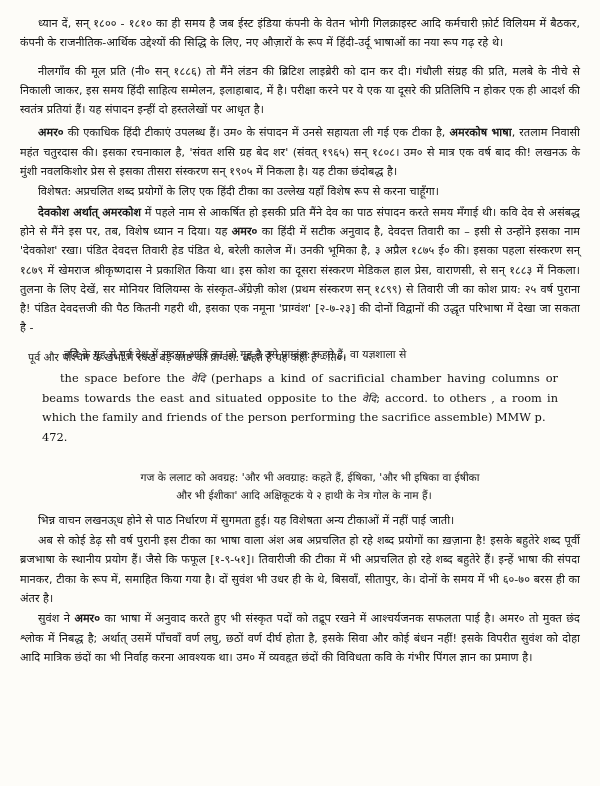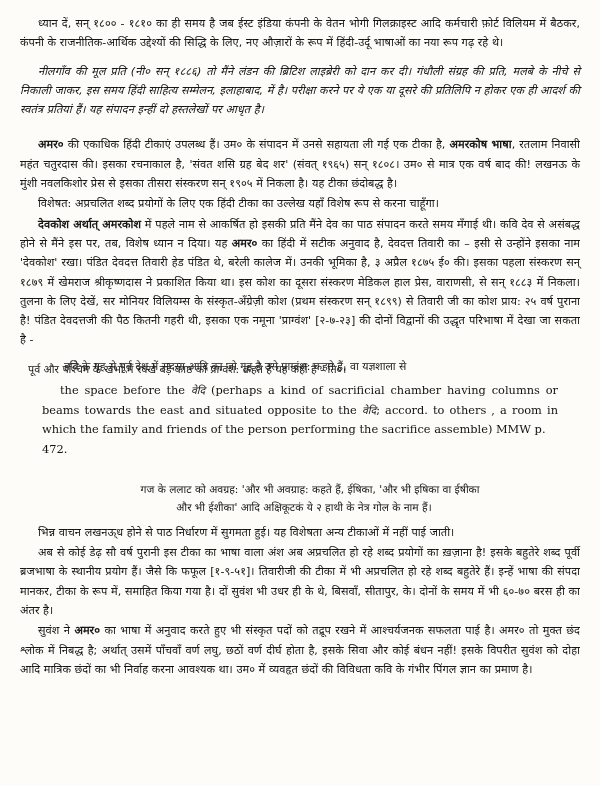--- a/index.html
+++ b/index.html
@@ -30,24 +30,23 @@
     text-justify: inter-word;
     margin: 0 0 1px 0;
     color: #161616;
     letter-spacing: 0.05px;
   }
   .para.indent {
     text-indent: 18px;
   }
   .para.gap {
     margin-top: 9px;
-    font-style: italic;
   }
   .para.gap-sm {
-    margin-top: 16px;
+    margin-top: 4px;
   }
   .para b, .b {
     font-weight: 700;
   }
   .quote-dev {
     font-family: "DejaVu Sans", sans-serif;
     font-size: 10.8px;
     line-height: 19.2px;
     text-align: justify;
     margin: 7px 8px 2px 8px;

